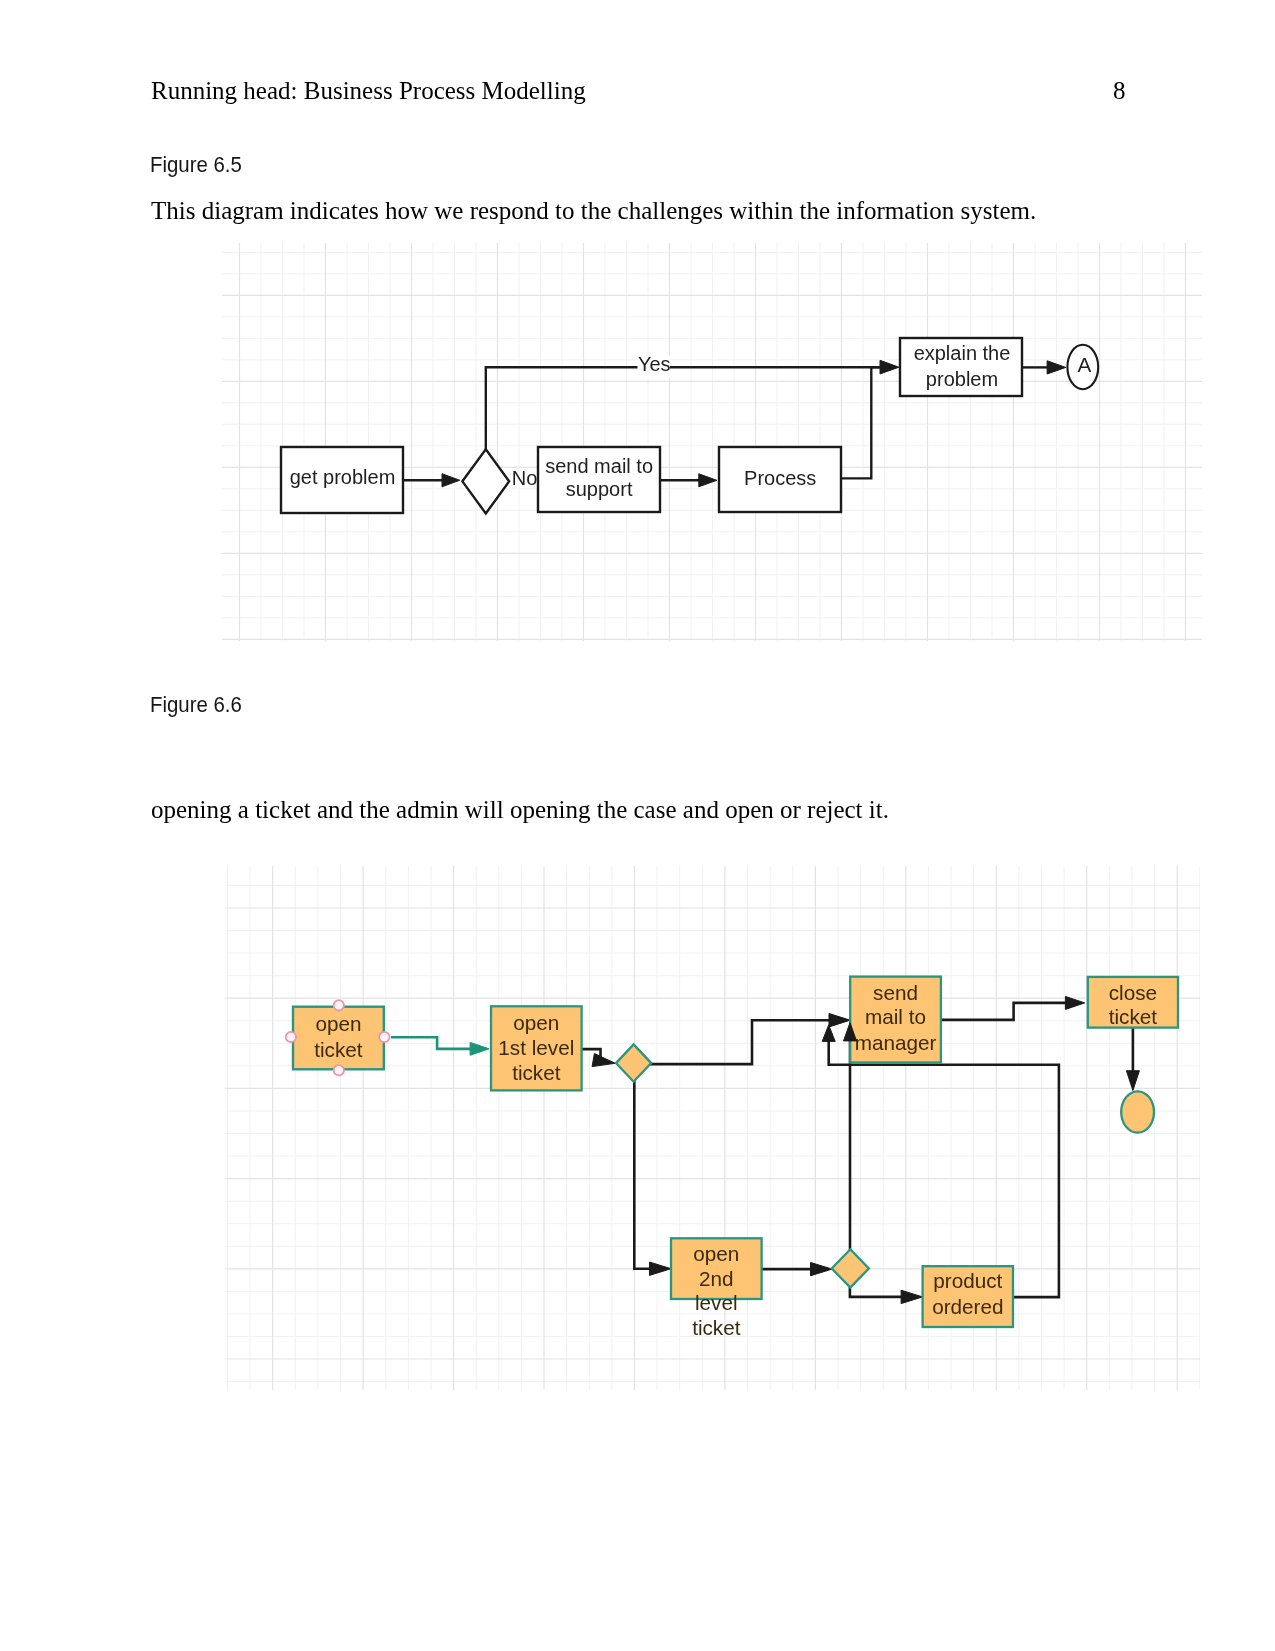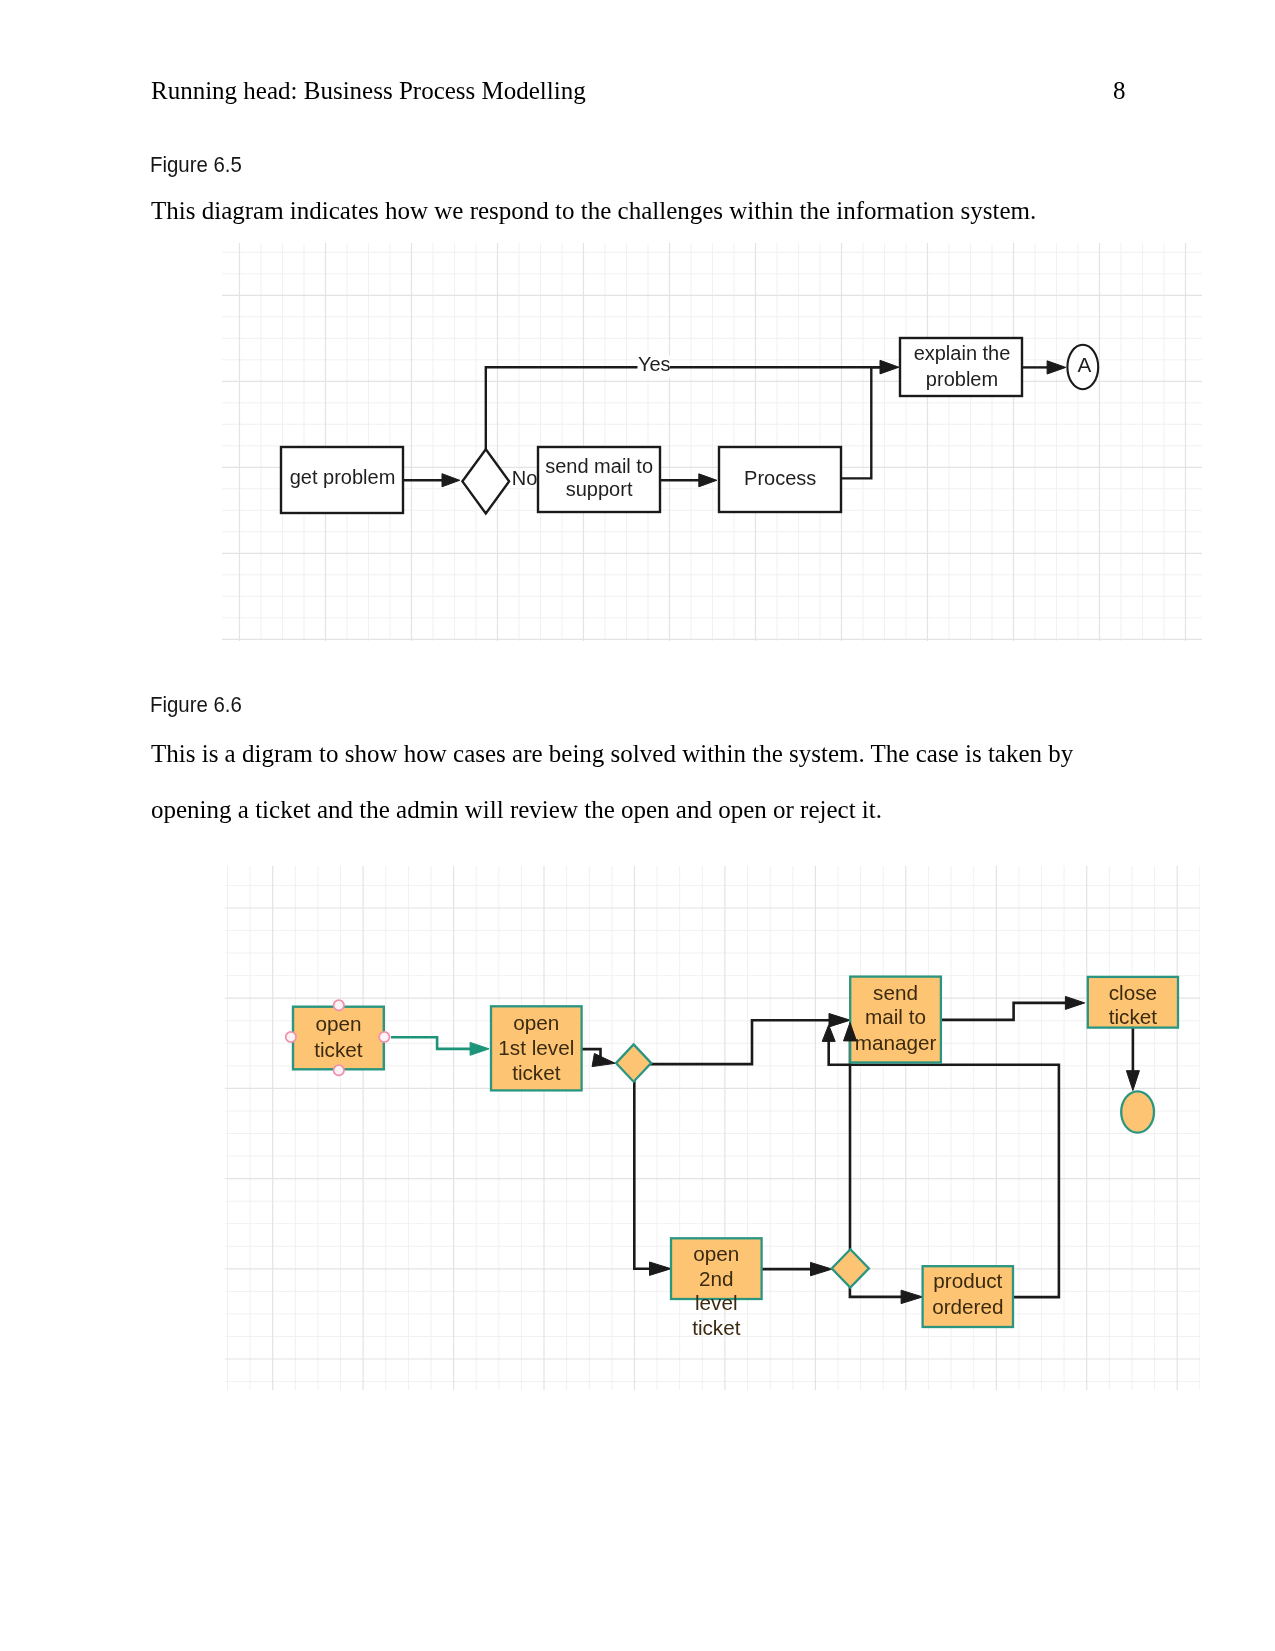--- a/index.html
+++ b/index.html
@@ -17,22 +17,21 @@
 </style>
 </head>
 <body>
 
 <div class="page">
   <div class="hdr">Running head: Business Process Modelling</div>
   <div class="pageno">8</div>
   <div class="figlbl" style="top:153.5px">Figure 6.5</div>
   <div class="body-line" style="top:198px">This diagram indicates how we respond to the challenges within the information system.</div>
   <div class="figlbl" style="top:694px">Figure 6.6</div>
-  <div class="body-line" style="top:741px">This is a digram to show how cases are being solved within the system. The case is taken by</div>
-  <div class="body-line" style="top:797px">opening a ticket and the admin will review the open and open or reject it.</div>
+  <div class="body-line" style="top:797px">opening a ticket and the admin will opening the case and open or reject it.</div>
 
   <div class="diagwrap" style="left:222px;top:243px;width:980px;height:398px">
   <svg width="980" height="398" viewBox="0 0 980 398" xmlns="http://www.w3.org/2000/svg">
     <rect x="0" y="0" width="980" height="398" fill="#ffffff"></rect>
     <path d="M39 0V398 M60.5 0V398 M82 0V398 M125 0V398 M146.5 0V398 M168 0V398 M211 0V398 M232.5 0V398 M254 0V398 M297 0V398 M318.5 0V398 M340 0V398 M383 0V398 M404.5 0V398 M426 0V398 M469 0V398 M490.5 0V398 M512 0V398 M555 0V398 M576.5 0V398 M598 0V398 M641 0V398 M662.5 0V398 M684 0V398 M727 0V398 M748.5 0V398 M770 0V398 M813 0V398 M834.5 0V398 M856 0V398 M899 0V398 M920.5 0V398 M942 0V398 M0 9.3H980 M0 30.8H980 M0 73.8H980 M0 95.3H980 M0 116.8H980 M0 159.8H980 M0 181.3H980 M0 202.8H980 M0 245.8H980 M0 267.3H980 M0 288.8H980 M0 331.8H980 M0 353.3H980 M0 374.8H980" fill="none" stroke="#f1f1f1" stroke-width="1"></path>
     <path d="M17.5 0V398 M103.5 0V398 M189.5 0V398 M275.5 0V398 M361.5 0V398 M447.5 0V398 M533.5 0V398 M619.5 0V398 M705.5 0V398 M791.5 0V398 M877.5 0V398 M963.5 0V398 M0 52.3H980 M0 138.3H980 M0 224.3H980 M0 310.3H980 M0 396.3H980" fill="none" stroke="#e3e3e3" stroke-width="1.2"></path>
 
     <g fill="none" stroke="#1a1a1a" stroke-width="2.4">
       <path d="M263.8 207 L263.8 124.2 L664 124.2"></path>
     </g>

